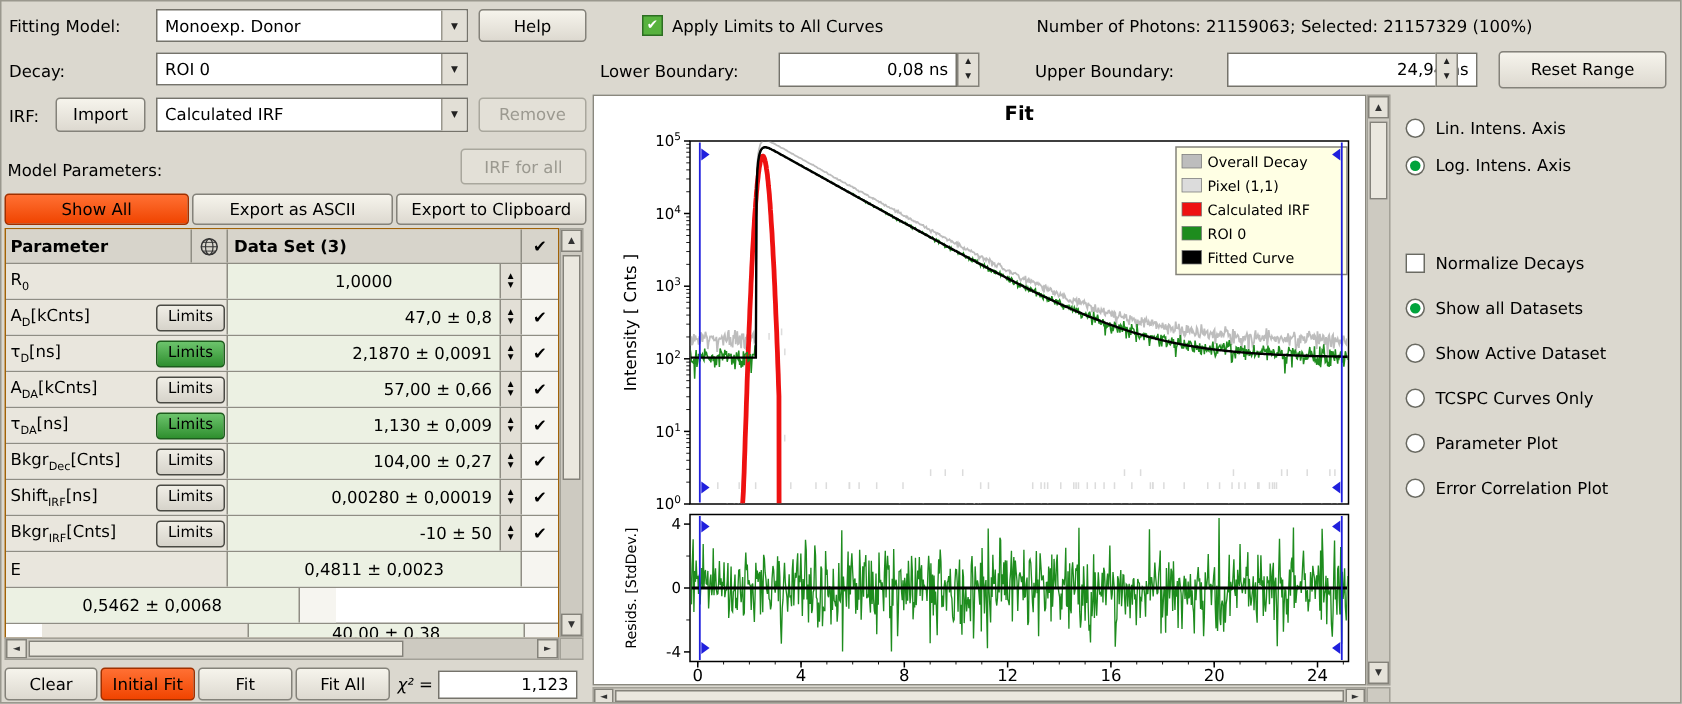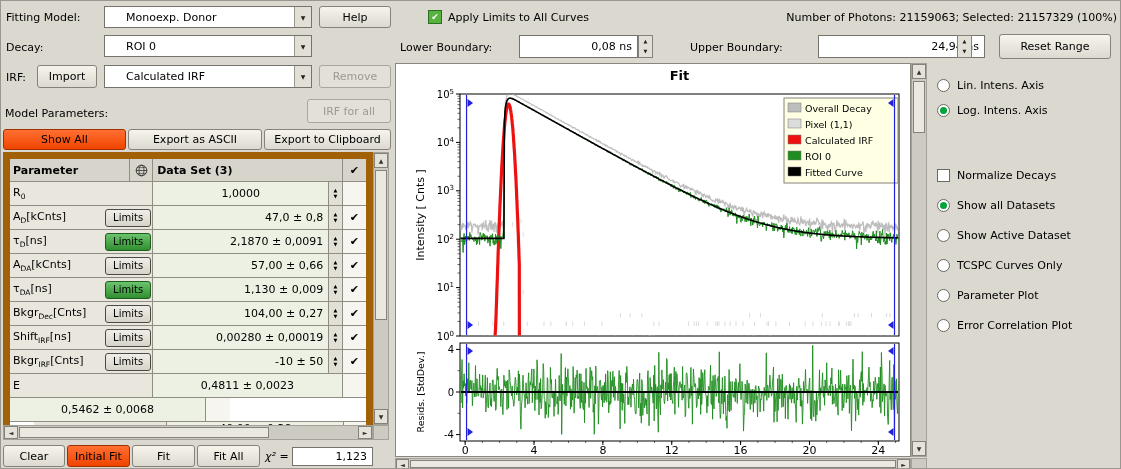--- a/index.html
+++ b/index.html
@@ -3,29 +3,29 @@
 <meta charset="utf-8">
 <style>
 *{box-sizing:border-box;margin:0;padding:0;}
 body{background:#888;}
 #app{position:relative;width:1121px;height:469px;background:#dbd8cf;font-family:"DejaVu Sans",sans-serif;font-size:11px;color:#000;overflow:hidden;border:1px solid #9a988e;}
 .lbl{position:absolute;white-space:nowrap;}
 .btn{position:absolute;display:flex;align-items:center;justify-content:center;background:linear-gradient(#f6f4ec,#ddd9d0);border:1px solid #84827a;border-radius:3px;white-space:nowrap;cursor:default;}
 .btn.orange{background:linear-gradient(#ff7033,#f04400);border-color:#a03000;}
 .btn.disabled{color:#9b9990;background:#e3e0d7;border-color:#a9a79d;}
 .dd{position:absolute;background:#fff;border:1px solid #75736b;display:flex;align-items:stretch;}
-.dd .v{flex:1;display:flex;align-items:center;padding:0 21px;overflow:hidden;white-space:nowrap;}
+.dd .v{flex:1;display:flex;align-items:center;padding:0 5px;overflow:hidden;white-space:nowrap;}
 .dd .a{width:17px;background:#e2dfd6;border-left:1px solid #9a988e;display:flex;align-items:center;justify-content:center;font-size:6px;color:#222;}
 .inp{position:absolute;background:#fff;border:1px solid #75736b;display:flex;align-items:center;justify-content:flex-end;padding:0 5px;white-space:nowrap;}
 .spinbox{position:absolute;display:flex;flex-direction:column;background:#e2dfd6;border:1px solid #84827a;}
 .spinbox span{flex:1;display:flex;align-items:center;justify-content:center;font-size:5px;color:#222;line-height:1;}
 .sb{position:absolute;background:#cdcac1;border:1px solid #a3a198;}
 .sb .ar{position:absolute;background:#e5e2d9;border:1px solid #84827a;display:flex;align-items:center;justify-content:center;font-size:6px;color:#333;}
 .sb .th{position:absolute;background:#ebe8df;border:1px solid #84827a;}
-#param-table{position:absolute;left:2px;top:151px;width:370px;border:7px solid #a16207;background:#fff;}
+#param-table{position:absolute;left:2px;top:151px;width:370px;border:1px solid #a16207;background:#fff;}
 .trow{display:flex;height:24px;border-bottom:1px solid #8f8d84;background:#fff;}
 .trow.partial{height:9px;border-bottom:none;overflow:hidden;margin-left:24px;}
 .trow.partial .tc{align-items:flex-start;line-height:13px;}
 .tc{border-right:1px solid #8f8d84;display:flex;align-items:center;overflow:hidden;}
 .tc:last-child{border-right:none;}
 .thead{background:#d7d4cb;font-weight:bold;height:23px;}
 .hParam{width:124px;padding-left:3px;background:#d7d4cb;}
 .hGlobe{width:24px;justify-content:center;background:#d7d4cb;}
 .hData{width:196px;padding-left:4px;background:#d7d4cb;text-align:center;}
 .hCheck{width:24px;justify-content:center;background:#d7d4cb;}
@@ -223,25 +223,25 @@
   <div class="th" style="left:15px;top:1px;width:250px;height:11px;"></div>
   <div class="ar" style="right:0;top:0;width:14px;height:13px;">►</div>
 </div>
 <div class="sb" style="left:372px;top:424px;width:16px;height:15px;"></div>
 
 <div class="btn" style="left:2px;top:444px;width:62px;height:22px;">Clear</div>
 <div class="btn orange" style="left:66px;top:444px;width:63px;height:22px;">Initial Fit</div>
 <div class="btn" style="left:131px;top:444px;width:63px;height:22px;">Fit</div>
 <div class="btn" style="left:196px;top:444px;width:63px;height:22px;">Fit All</div>
 <div class="lbl" style="left:264px;top:449px;font-style:italic;">χ² =</div>
-<div class="inp" style="left:291px;top:446px;width:81px;height:19px;">1,123</div>
+<div class="inp" style="left:291px;top:446px;width:93px;height:19px;">1,123</div>
 
 <div id="applyLimits">✔</div>
 <div class="lbl" style="left:447px;top:10px;">Apply Limits to All Curves</div>
-<div class="lbl" style="left:690px;top:10px;width:426px;text-align:right;">Number of Photons: 21159063; Selected: 21157329 (100%)</div>
+<div class="lbl" style="left:690px;top:10px;width:426px;text-align:left;">Number of Photons: 21159063; Selected: 21157329 (100%)</div>
 
 <div class="lbl" style="left:399px;top:40px;">Lower Boundary:</div>
 <div class="inp" style="left:518px;top:34px;width:119px;height:23px;">0,08 ns</div>
 <div class="spinbox" style="left:637px;top:34px;width:15px;height:23px;">
   <span>▲</span>
   <span>▼</span>
 </div>
 <div class="lbl" style="left:689px;top:40px;">Upper Boundary:</div>
 <div class="inp" style="left:817px;top:34px;width:167px;height:23px;">24,94 ns</div>
 <div class="spinbox" style="left:956px;top:34px;width:15px;height:23px;">

